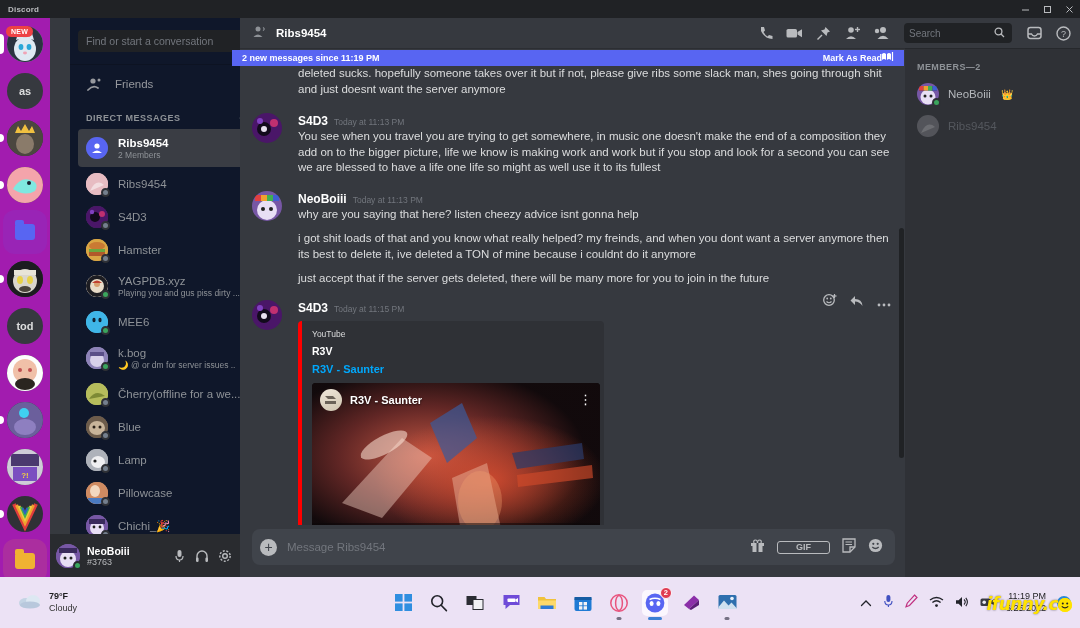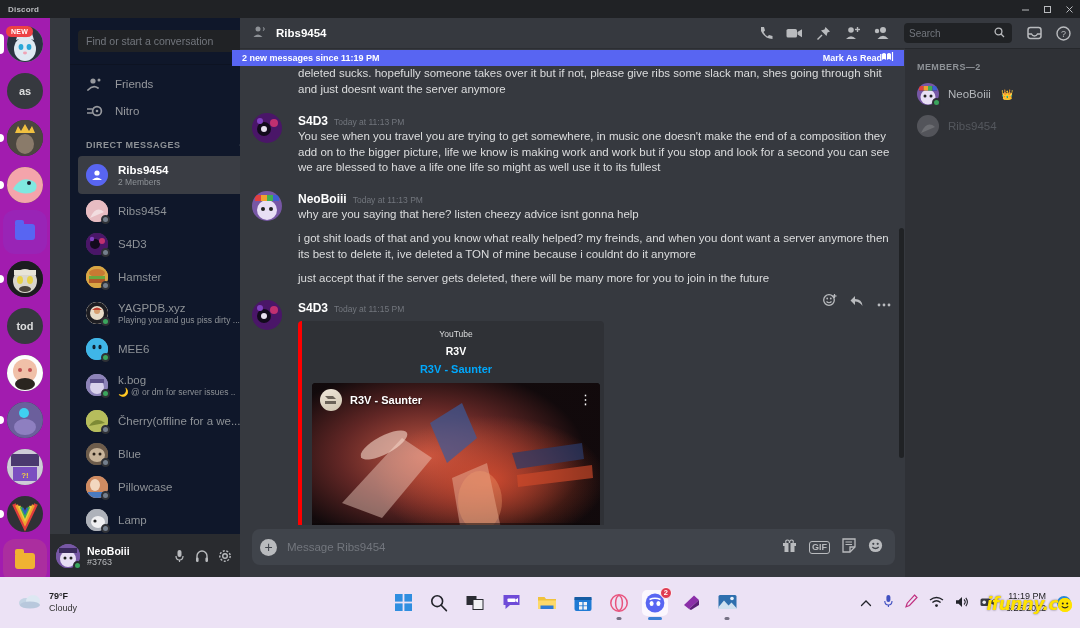--- a/index.html
+++ b/index.html
@@ -235,21 +235,20 @@
     color: #b9bbbe;
   }
 
   
   .embed {
     margin-top: 6px; display: flex;
     max-width: 306px;
     background: #2f3136; border-radius: 4px;
     border-left: 4px solid #ff0000;
     overflow: hidden;
-    text-align: center;
   }
   .embed-in { padding: 8px 12px 12px 10px; }
   .embed-provider { font-size: 8.5px; color: #dcddde; margin-bottom: 6px;}
   .embed-author { font-size: 10.5px; color: #fff; font-weight: bold; margin-bottom: 6px;}
   .embed-title { font-size: 11px; color: #00a8fc; font-weight: bold; margin-bottom: 8px; }
   .embed-player {
     width: 288px; height: 162px; border-radius: 4px;
     background: #0b0b0f; position: relative; overflow: hidden;
   }
   .yt-top { position:absolute; left:0; top:0; right:0; height: 34px; display:flex; align-items:center; padding: 0 8px; z-index:3;}
@@ -292,21 +291,21 @@
   .composer-input {
     flex: 1; border: none; background: transparent;
     color: #dcddde; font-size: 11.5px; margin-left: 10px;
     outline: none; font-family: "Liberation Sans", sans-serif;
   }
   .composer-input::placeholder { color: #72767d; }
   .comp-icons { display: flex; align-items: center; gap: 12px; color: #b9bbbe; }
   .gif-chip {
     font-size: 9px; font-weight: bold; color: #b9bbbe;
     border: 1.6px solid #b9bbbe; border-radius: 3px;
-    padding: 0 2px; line-height: 11px;
+    padding: 0 18px; line-height: 11px;
   }
 
   
   .members {
     position: absolute; left: 905px; top: 48px;
     width: 175px; height: 529px;
     background: #2f3136;
     padding: 14px 8px 0 12px;
   }
   .members-title {
@@ -540,31 +539,20 @@
         <div class="dm-nav-row">
           <span class="ico">
             <svg width="16" height="14" viewBox="0 0 16 14">
                 <circle cx="6" cy="4" r="2.6" fill="#96989d"></circle>
                 <path d="M1 13 Q6 7.5 11 11" stroke="#96989d" stroke-width="1.8" fill="none" stroke-linecap="round"></path>
                 <circle cx="12" cy="3" r="1.5" fill="#96989d"></circle>
               </svg>
           </span>
           <span>Friends</span>
         </div>
-        <div class="dm-nav-row">
-          <span class="ico">
-            <svg width="16" height="14" viewBox="0 0 16 14">
-                <circle cx="10" cy="7" r="4.4" fill="none" stroke="#96989d" stroke-width="1.7"></circle>
-                <circle cx="10" cy="7" r="1.3" fill="#96989d"></circle>
-                <line x1="0.5" y1="5" x2="5" y2="5" stroke="#96989d" stroke-width="1.7" stroke-linecap="round"></line>
-                <line x1="0.5" y1="9" x2="5" y2="9" stroke="#96989d" stroke-width="1.7" stroke-linecap="round"></line>
-              </svg>
-          </span>
-          <span>Nitro</span>
-        </div>
       </div>
 
       <div class="dm-header">
         <span>DIRECT MESSAGES</span>
         <span class="plus">+</span>
       </div>
 
       <div class="dm-list">
 
         <div class="dm-row tall active">
@@ -709,47 +697,47 @@
             </span>
             <span class="status offline"></span>
           </div>
           <div class="dm-text">
             <div class="dm-name">Blue</div>
           </div>
         </div>
 
         <div class="dm-row">
           <div class="dm-av">
+            <span class="inner" style="background:#b0b4bb;">
+              <svg width="22" height="22" viewBox="0 0 22 22">
+                  <rect width="22" height="22" fill="#aeb2ba"></rect>
+                  <ellipse cx="12" cy="13" rx="7" ry="6" fill="#f0f0f2"></ellipse>
+                  <circle cx="9" cy="12" r="1.6" fill="#222"></circle>
+                </svg>
+            </span>
+            <span class="status offline"></span>
+          </div>
+          <div class="dm-text">
+            <div class="dm-name">Lamp</div>
+          </div>
+        </div>
+
+        <div class="dm-row">
+          <div class="dm-av">
             <span class="inner" style="background:#c98a64;">
               <svg width="22" height="22" viewBox="0 0 22 22">
                   <rect width="22" height="22" fill="#cf8b62"></rect>
                   <ellipse cx="9" cy="9" rx="5" ry="6" fill="#f2d8c0"></ellipse>
                   <rect x="2" y="16" width="18" height="6" fill="#4a7ac0"></rect>
                 </svg>
             </span>
             <span class="status offline"></span>
           </div>
           <div class="dm-text">
             <div class="dm-name">Pillowcase</div>
-          </div>
-        </div>
-
-        <div class="dm-row">
-          <div class="dm-av">
-            <span class="inner" style="background:#b0b4bb;">
-              <svg width="22" height="22" viewBox="0 0 22 22">
-                  <rect width="22" height="22" fill="#aeb2ba"></rect>
-                  <ellipse cx="12" cy="13" rx="7" ry="6" fill="#f0f0f2"></ellipse>
-                  <circle cx="9" cy="12" r="1.6" fill="#222"></circle>
-                </svg>
-            </span>
-            <span class="status offline"></span>
-          </div>
-          <div class="dm-text">
-            <div class="dm-name">Lamp</div>
           </div>
         </div>
 
         <div class="dm-row">
           <div class="dm-av">
             <span class="inner" style="background:#7b5fa8;">
               <svg width="22" height="22" viewBox="0 0 22 22">
                   <rect width="22" height="22" fill="#7757a5"></rect>
                   <ellipse cx="11" cy="13" rx="7" ry="7" fill="#e8dff5"></ellipse>
                   <rect x="3" y="4" width="16" height="5" fill="#3a2a5c"></rect>

